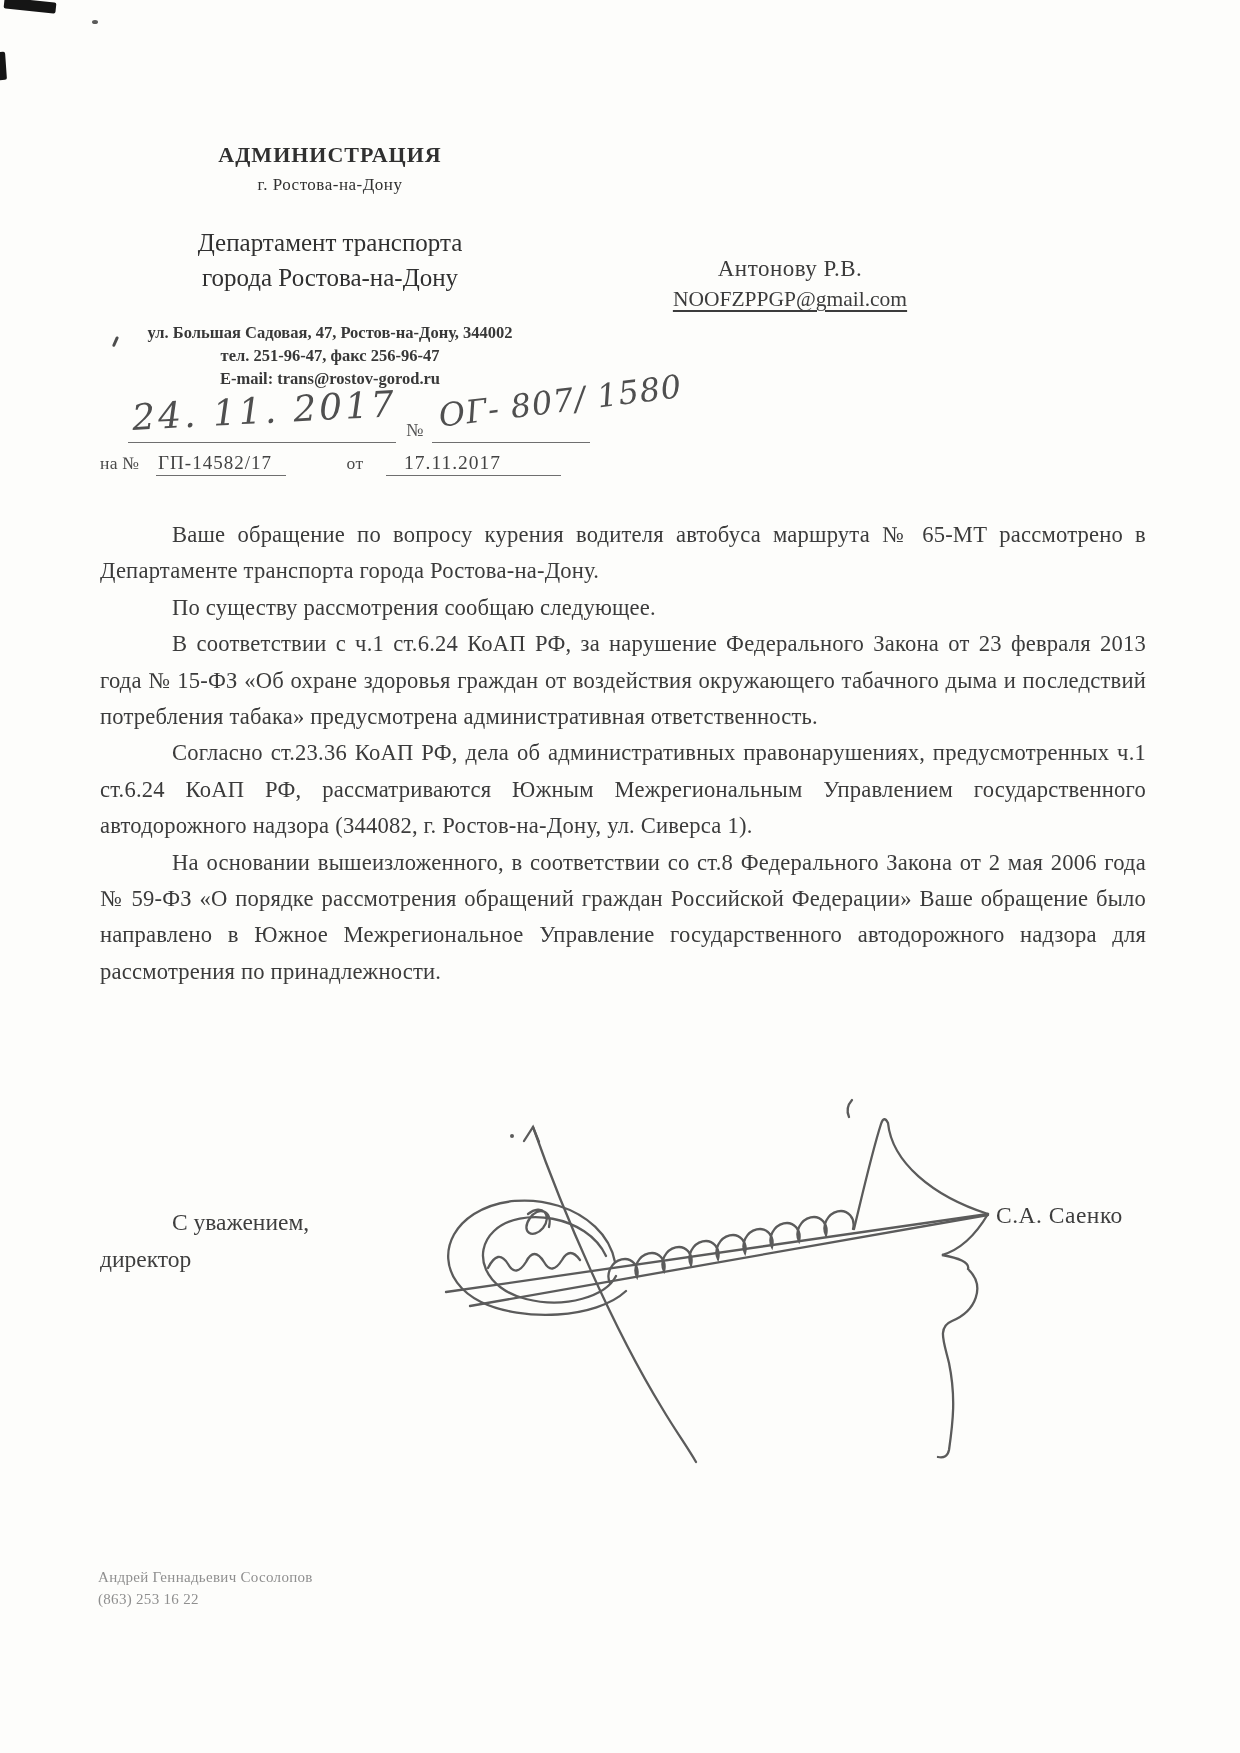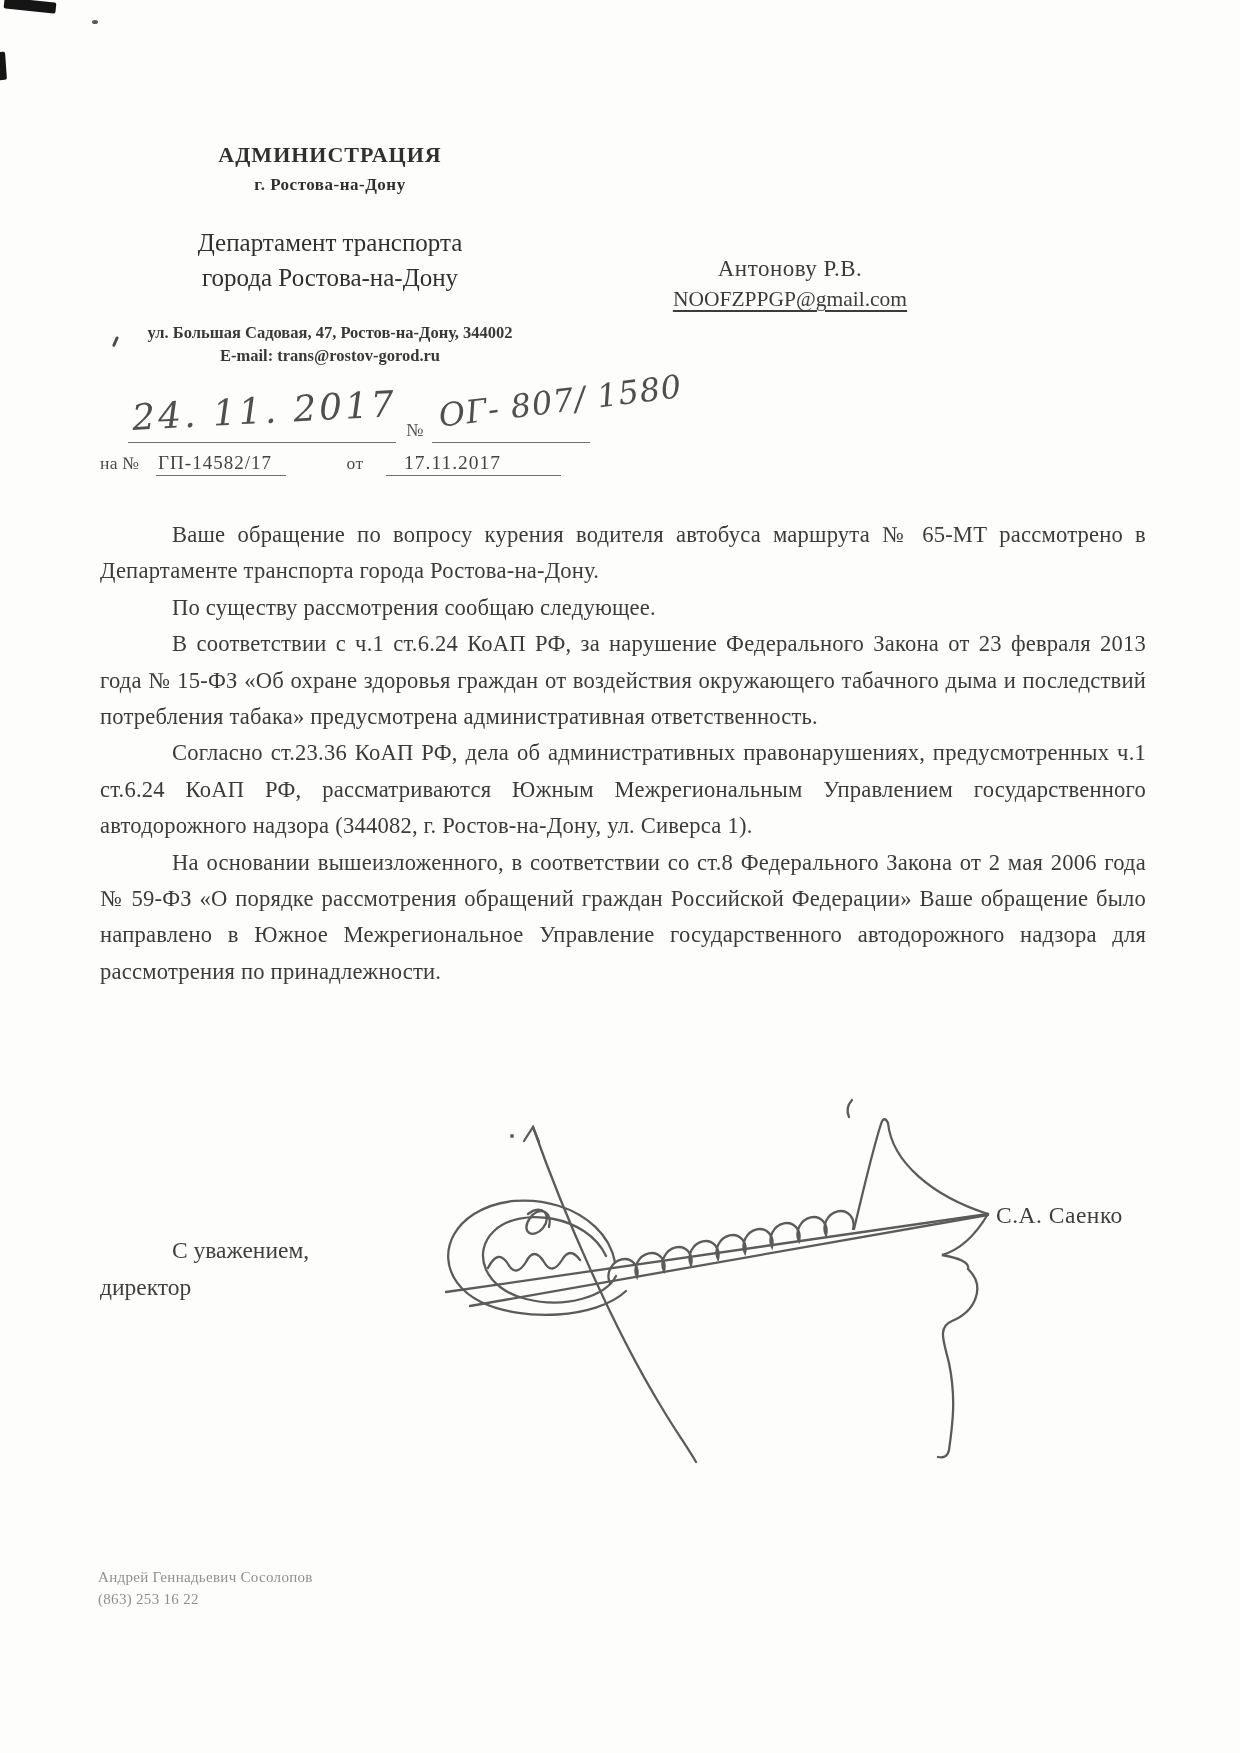--- a/index.html
+++ b/index.html
@@ -15,21 +15,21 @@
   }
   
   .artifact{position:absolute;background:#151515;}
   .artifact.a1{left:4px;top:0;width:52px;height:11px;transform:rotate(6deg);border-radius:2px;}
   .artifact.a2{left:-3px;top:52px;width:9px;height:28px;transform:rotate(-4deg);border-radius:2px;}
   .artifact.a3{left:92px;top:20px;width:6px;height:4px;opacity:.7;border-radius:50%;}
   .pen-tick{position:absolute;left:114px;top:336px;width:2.5px;height:11px;background:#4d4d4d;transform:rotate(24deg);border-radius:2px;}
   
   .letterhead{position:absolute;left:85px;top:142px;width:490px;text-align:center;color:#303030;}
   .letterhead .org1{font-size:22px;font-weight:bold;letter-spacing:1px;}
-  .letterhead .org2{font-size:17px;font-weight:bold;margin-top:7px;letter-spacing:.5px;}
+  .letterhead .org2{font-size:17px;font-weight:normal;margin-top:7px;letter-spacing:.5px;}
   .letterhead .dept{margin-top:30px;font-size:25px;font-weight:normal;line-height:35px;}
   .letterhead .contacts{margin-top:26px;font-size:16.5px;font-weight:bold;line-height:23px;color:#383838;}
   
   .recipient{position:absolute;left:620px;top:256px;width:340px;text-align:center;}
   .recipient .name{font-size:23px;letter-spacing:.5px;}
   .recipient .email{font-size:21.5px;margin-top:5px;text-decoration:underline;text-underline-offset:4px;}
   
   .date-row{position:absolute;left:120px;top:398px;width:620px;height:56px;font-size:18px;color:#4a4a4a;}
   .date-row .line1{position:absolute;left:8px;top:44px;width:268px;border-bottom:1.6px solid #6f6f6f;}
   .date-row .line2{position:absolute;left:312px;top:44px;width:158px;border-bottom:1.6px solid #6f6f6f;}
@@ -38,21 +38,21 @@
   .hand.date{position:absolute;left:12px;top:-8px;font-size:36px;letter-spacing:3px;transform:rotate(-3deg);}
   .hand.number{position:absolute;left:318px;top:-16px;font-size:32px;letter-spacing:1px;transform:rotate(-7deg);}
   .ref-row{position:absolute;left:100px;top:452px;font-size:17.5px;color:#4a4a4a;letter-spacing:.3px;}
   .ref-row .in-number{font-size:19px;letter-spacing:1px;border-bottom:1.6px solid #6f6f6f;padding:0 14px 2px 2px;margin-left:12px;color:#434343;}
   .ref-row .from-label{margin-left:56px;}
   .ref-row .in-date{font-size:19.5px;letter-spacing:1px;border-bottom:1.6px solid #6f6f6f;padding:0 60px 2px 18px;margin-left:18px;color:#434343;}
   
   .body-text{position:absolute;left:100px;top:517px;width:1046px;font-size:22.6px;line-height:36.4px;text-align:justify;color:#3b3b3b;letter-spacing:.2px;}
   .body-text p{margin:0;text-indent:72px;}
   
-  .closing{position:absolute;left:100px;top:1232px;font-size:23.5px;color:#3e3e3e;line-height:37px;}
+  .closing{position:absolute;left:100px;top:1204px;font-size:23.5px;color:#3e3e3e;line-height:37px;}
   .closing .respect{text-indent:72px;margin:0;}
   .closing .title{margin:0;}
   .signer-name{position:absolute;left:996px;top:1202px;font-size:23.5px;color:#3e3e3e;letter-spacing:.5px;}
   .sig-svg{position:absolute;left:400px;top:1000px;width:600px;height:480px;}
   
   .footer{position:absolute;left:98px;top:1566px;font-size:15px;line-height:22px;color:#8f8f8f;letter-spacing:.3px;}
 </style>
 </head>
 <body>
 
@@ -65,20 +65,21 @@
 
   <div class="letterhead">
     <div class="org1">АДМИНИСТРАЦИЯ</div>
     <div class="org2">г. Ростова-на-Дону</div>
     <div class="dept">
       <div>Департамент транспорта</div>
       <div>города Ростова-на-Дону</div>
     </div>
     <div class="contacts">
       <div>ул. Большая Садовая, 47,  Ростов-на-Дону, 344002</div>
+      <div>тел. 251-96-47, факс 256-96-47</div>
       <div>E-mail:  trans@rostov-gorod.ru</div>
     </div>
   </div>
 
   <div class="recipient">
     <div class="name">Антонову Р.В.</div>
     <div class="email">NOOFZPPGP@gmail.com</div>
   </div>
 
   <div class="date-row">

